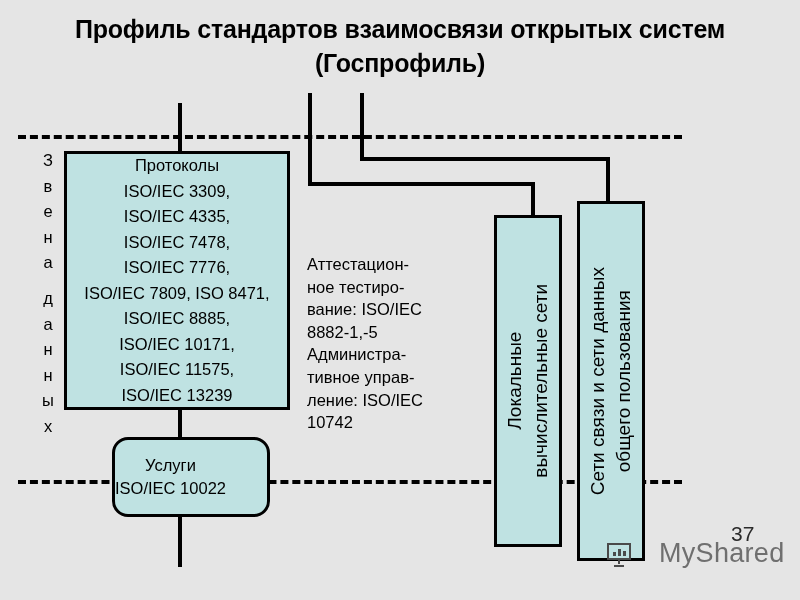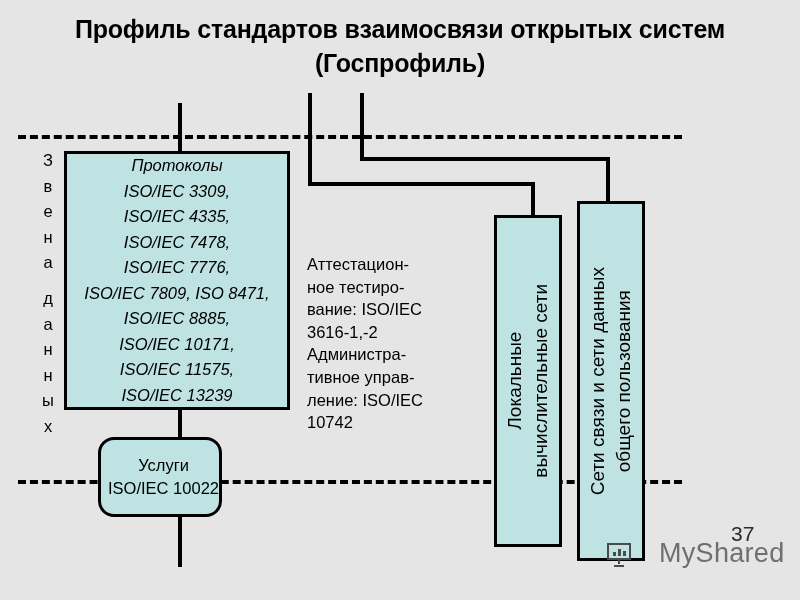--- a/index.html
+++ b/index.html
@@ -75,32 +75,31 @@
     display: flex;
     align-items: center;
     justify-content: center;
   }
   #protocols-text {
     font-size: 16.5px;
     line-height: 25.5px;
     text-align: center;
     color: #000000;
     white-space: pre-line;
-    font-style: italic;
   }
 
   #services-box {
-    left: 98px;
+    left: 112px;
     top: 437px;
-    width: 124px;
+    width: 158px;
     height: 80px;
     border-radius: 16px;
     display: flex;
     align-items: center;
-    justify-content: flex-end;
+    justify-content: flex-start;
   }
   #services-text {
     font-size: 16.5px;
     line-height: 23px;
     text-align: center;
     color: #000000;
     white-space: pre-line;
   }
 
   
@@ -234,21 +233,21 @@
   </div>
 
   <div class="box" id="services-box">
     <div id="services-text">Услуги
 ISO/IEC 10022</div>
   </div>
 
   <div id="center-note">Аттестацион-
 ное тестиро-
 вание: ISO/IEC
-3616-1,-2
+8882-1,-5
 Администра-
 тивное управ-
 ление: ISO/IEC
 10742</div>
 
   <div class="box vbox" id="lan-box">
     <div class="vtext">Локальные
 вычислительные сети</div>
   </div>
 

